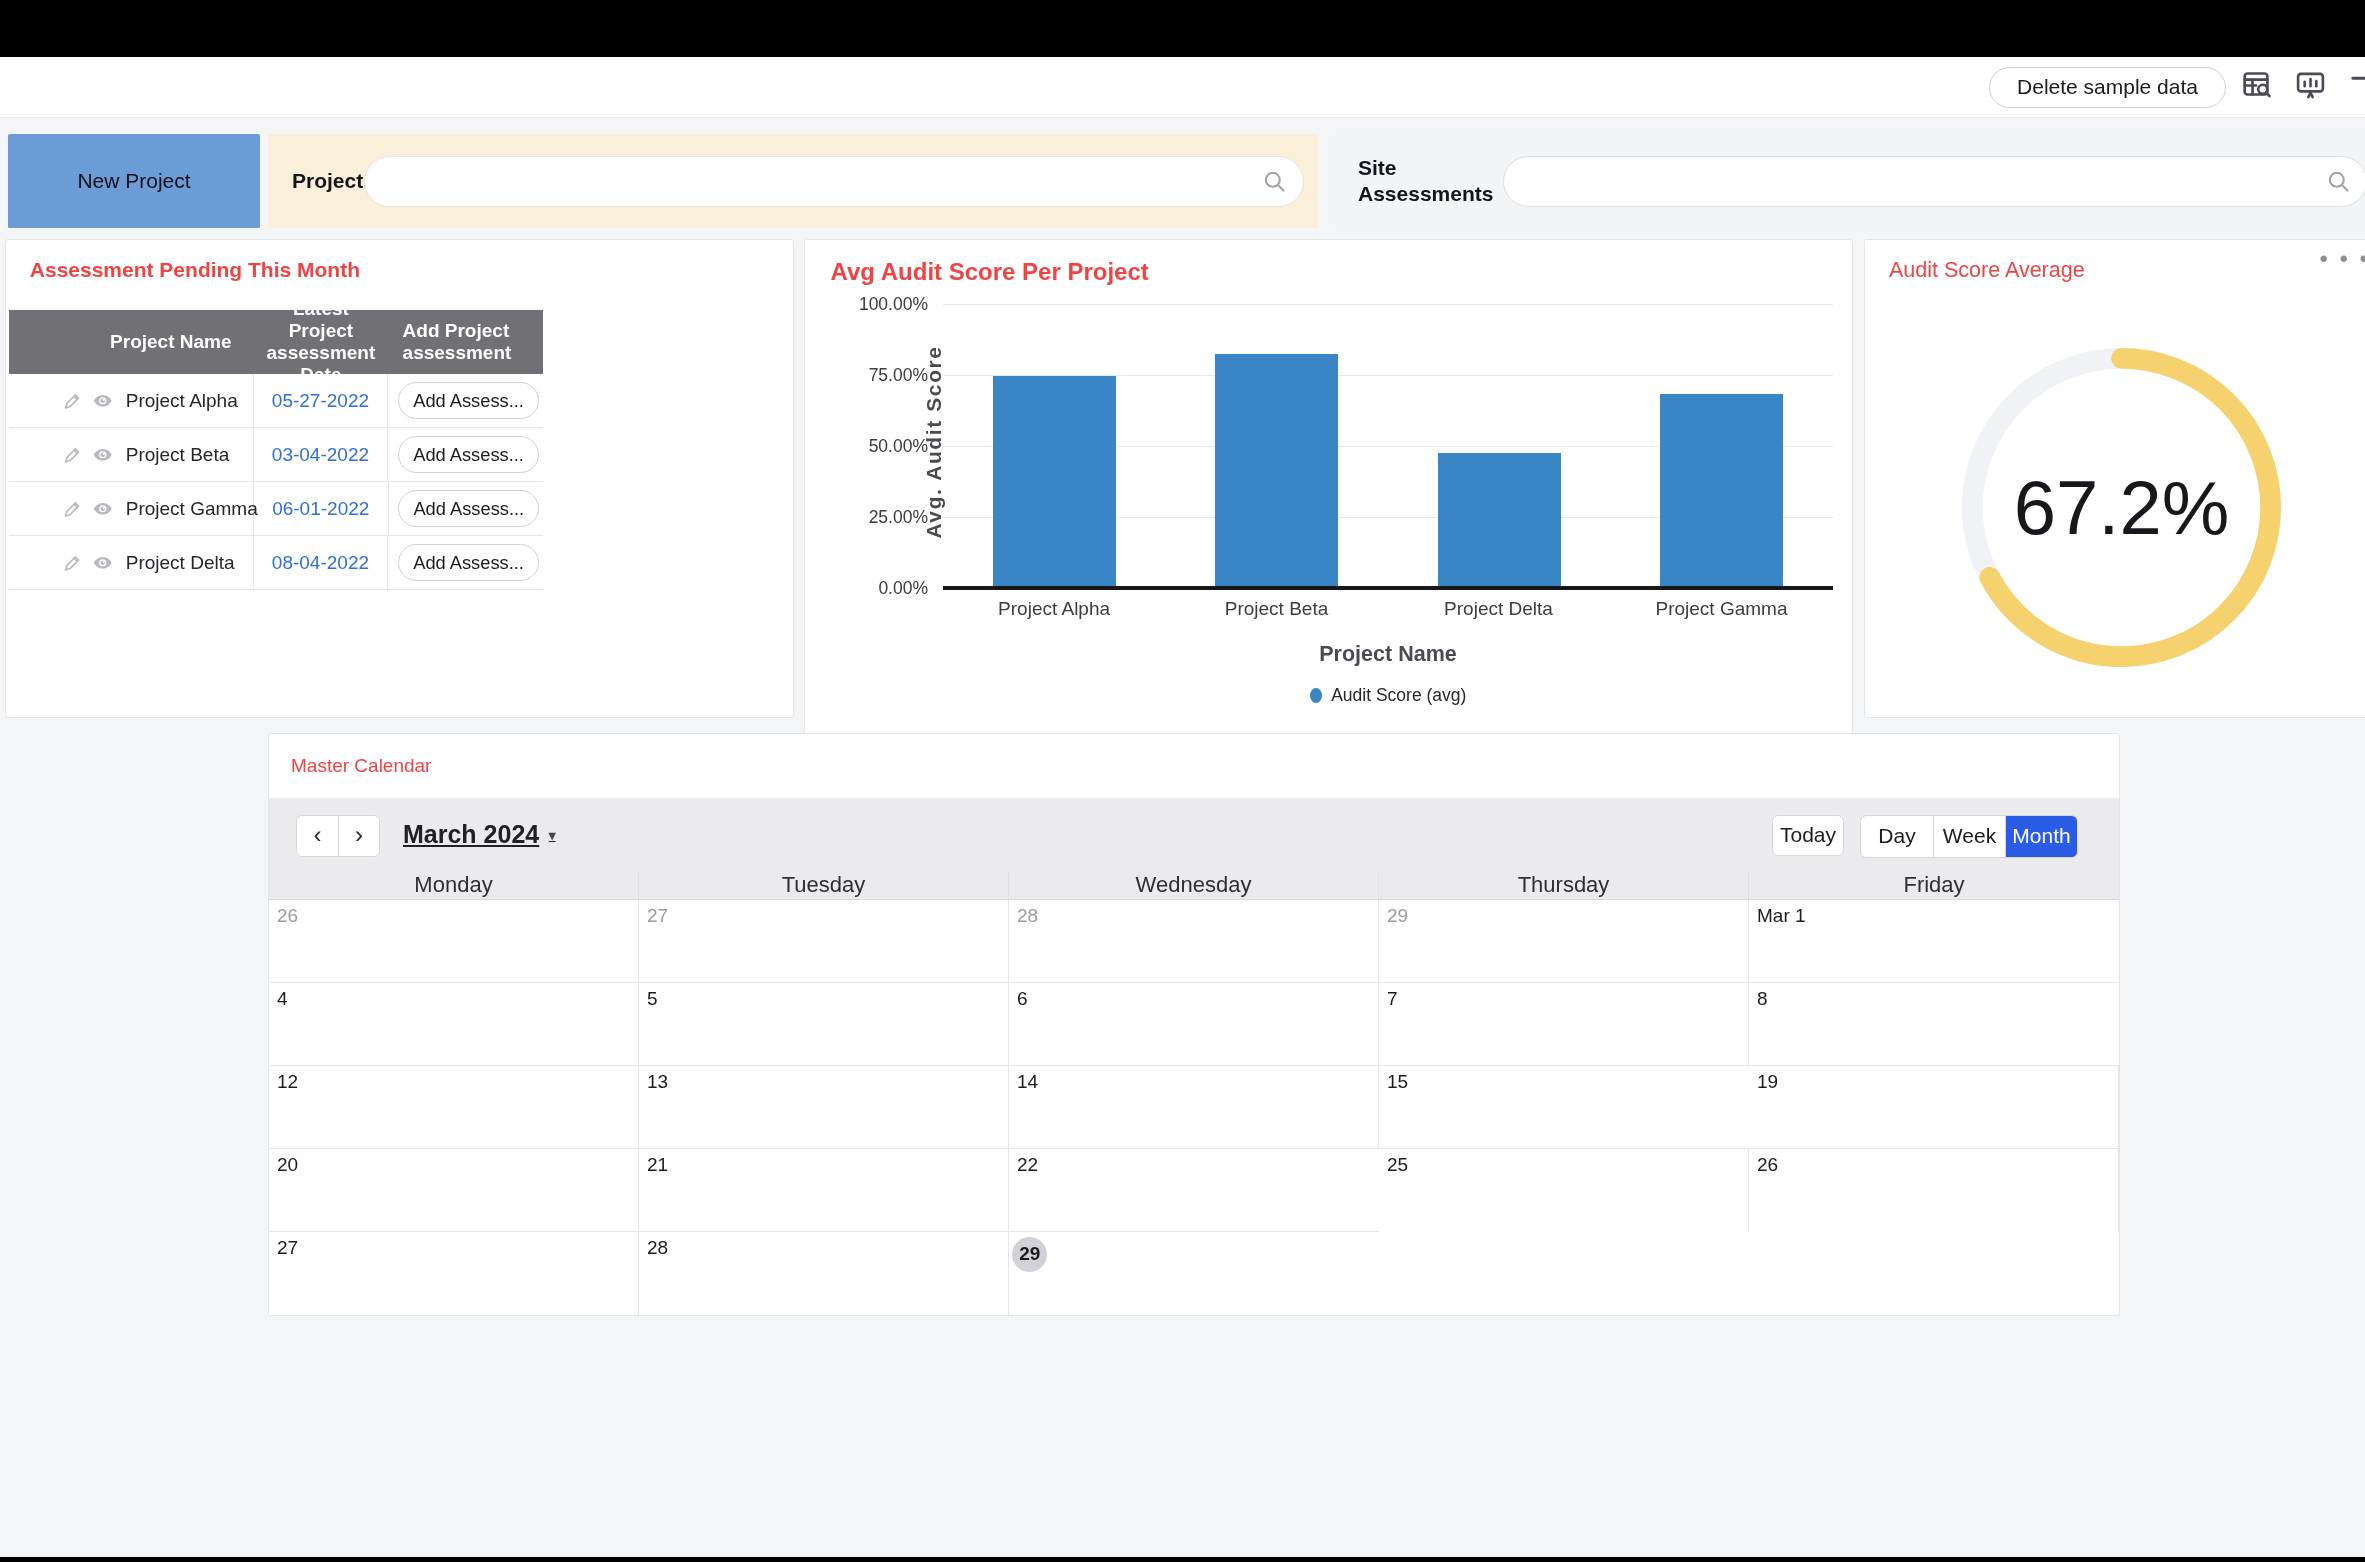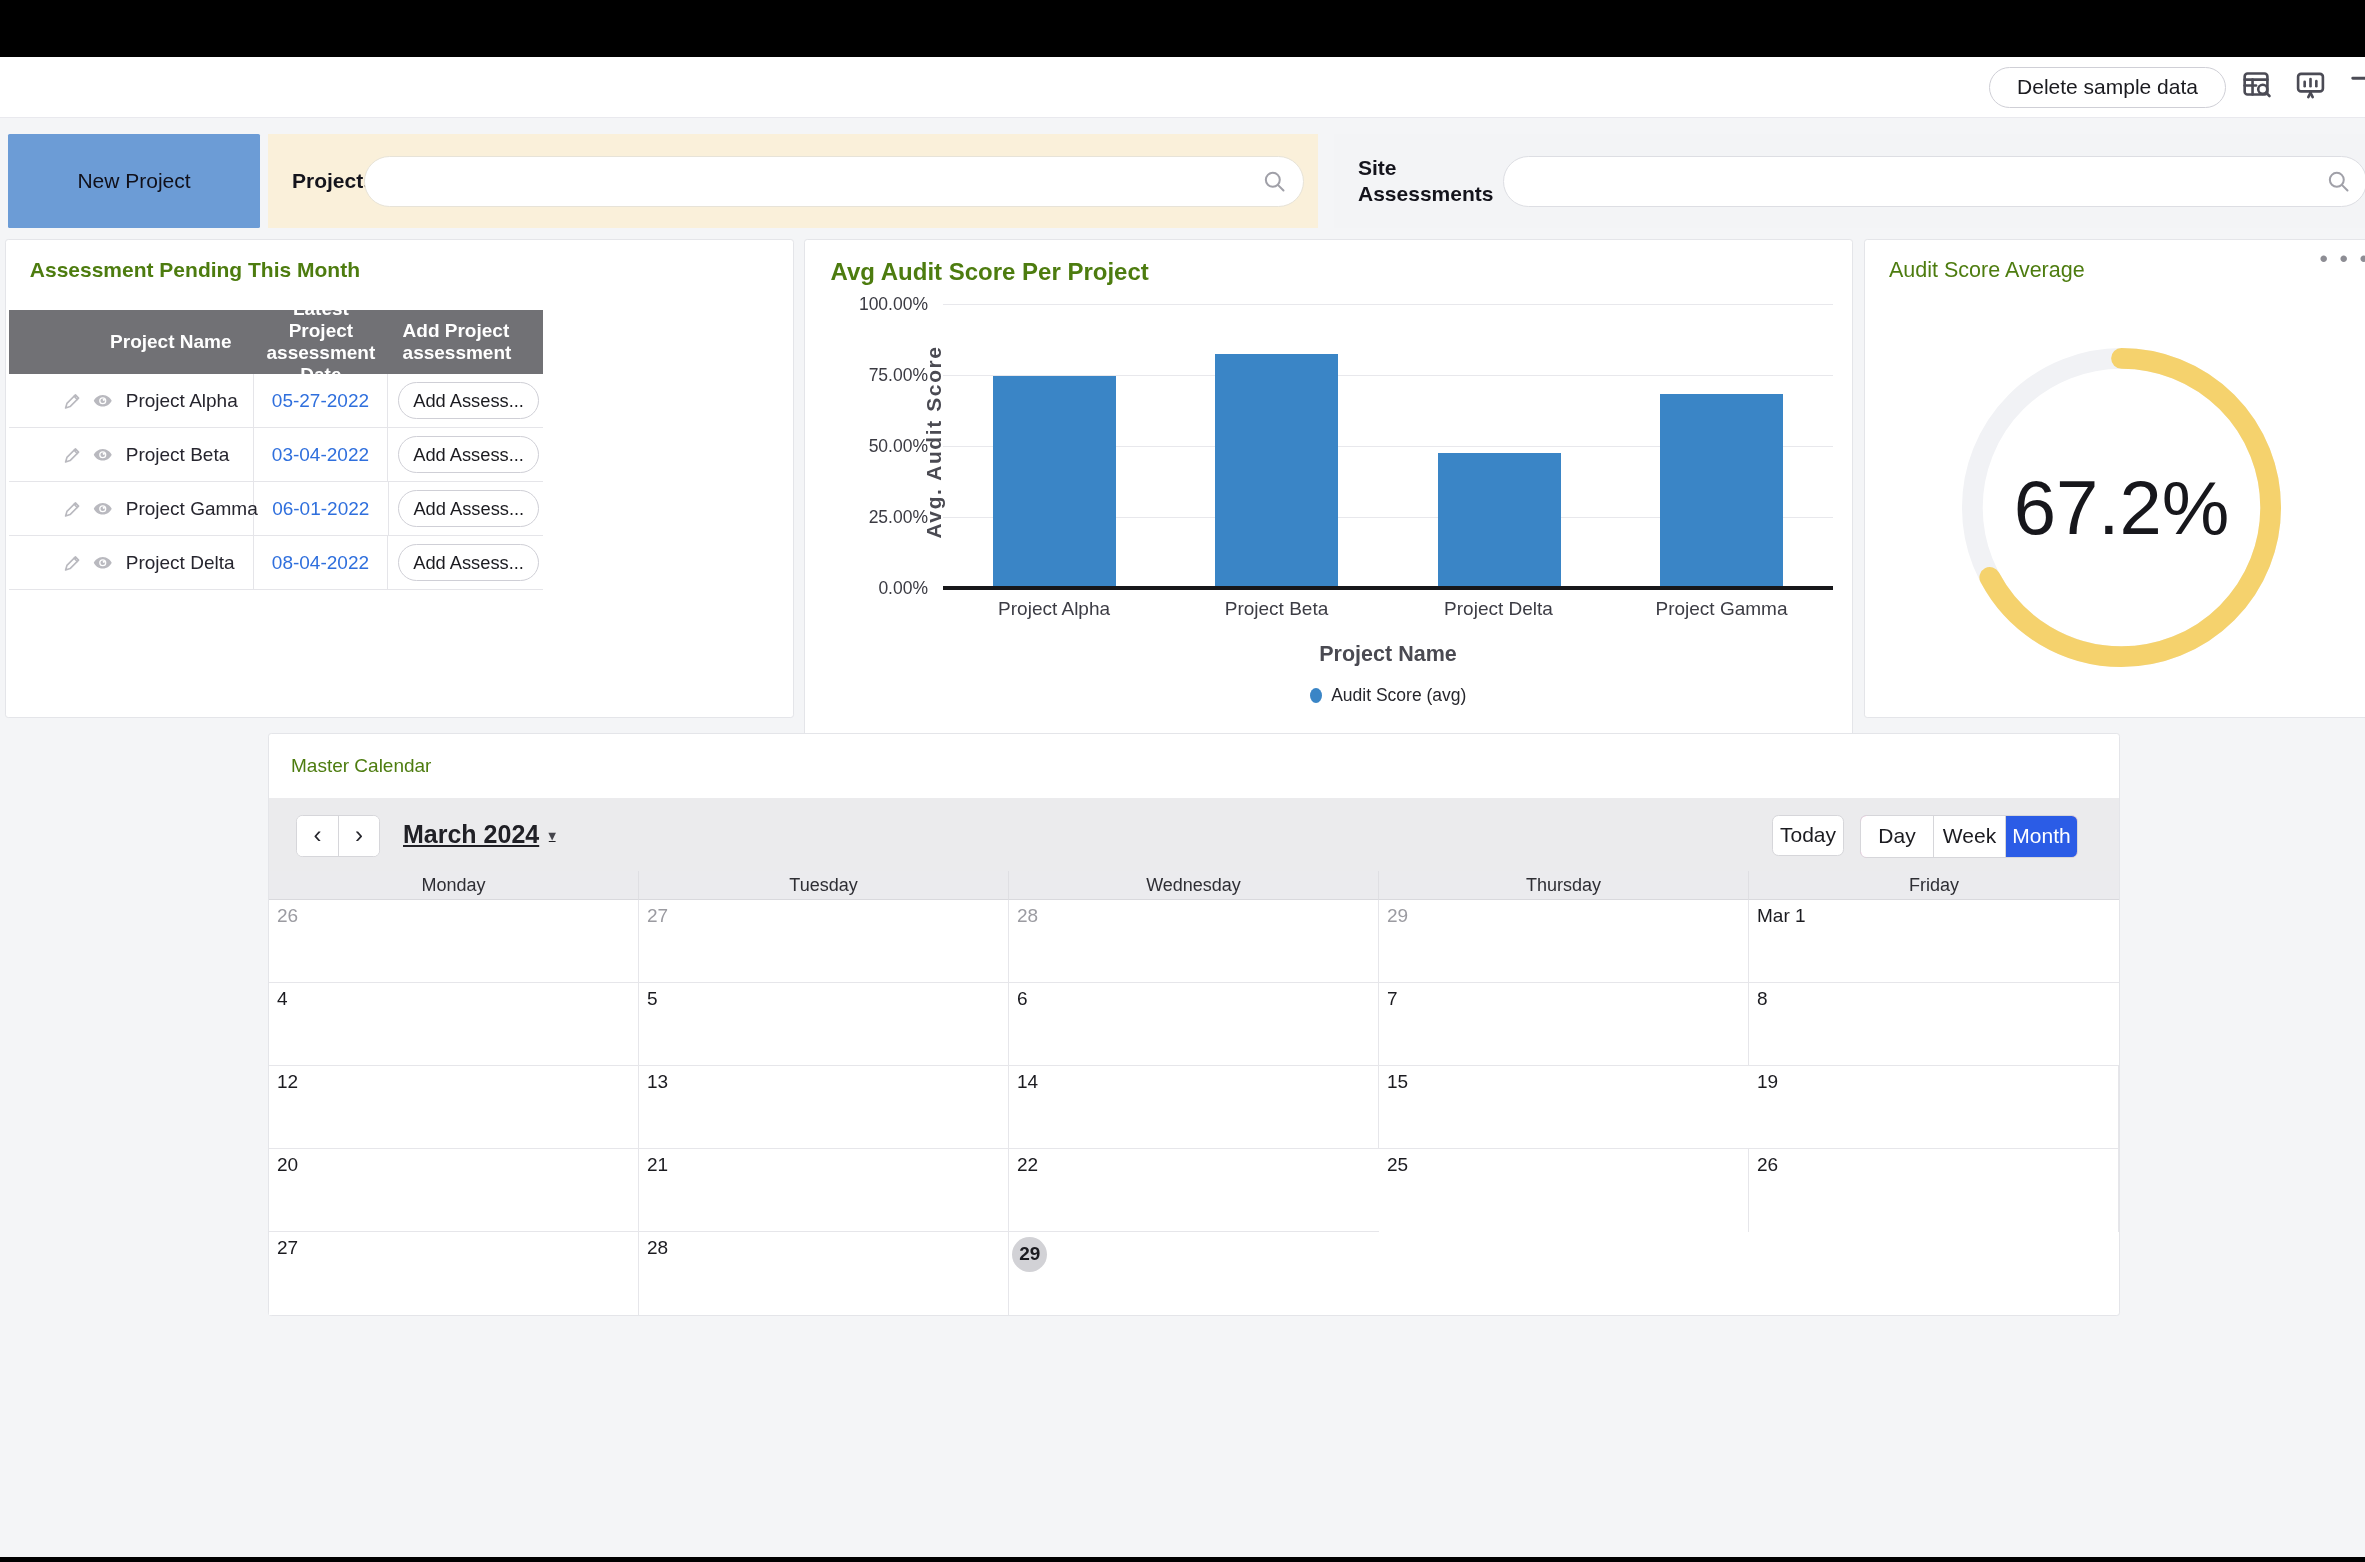--- a/index.html
+++ b/index.html
@@ -27,21 +27,21 @@
   .sb-projects{left:96px;right:14.3px;}
   .sb-site{left:169px;right:12.7px;}
   .mag{position:absolute;right:14.3px;top:11px;width:27px;height:27px;color:#a0a0a8;}
   .mag svg{width:27px;height:27px;}
   
   .card{position:absolute;background:#fff;border:0.8px solid #e4e5e9;border-radius:3.2px;box-sizing:border-box;}
   .card1{left:4.8px;top:239px;width:789px;height:479px;}
   .card2{left:804px;top:239px;width:1049px;height:573px;}
   .card3{left:1864px;top:239px;width:516px;height:479px;}
   .cardcal{left:268px;top:733px;width:1852px;height:583px;}
-  .ctitle{position:absolute;left:24px;top:17.5px;font-size:21px;font-weight:600;color:#4d7c0f;}
+  .ctitle{position:absolute;left:24px;top:17.5px;font-size:21px;font-weight:600;color:#ef4444;}
   .ctitle2{left:25.5px;font-size:24px;font-weight:700;}
   .ctitle3{font-weight:500;font-size:21.5px;}
   .kebab{position:absolute;right:6.4px;top:4.8px;color:#8d8d94;font-size:24px;letter-spacing:4.8px;}
   
   .ptable{position:absolute;left:3.2px;top:70px;width:534px;font-size:19px;}
   .thead{display:flex;background:#717175;color:#fff;font-weight:600;height:64px;}
   .th{display:flex;align-items:center;box-sizing:border-box;line-height:1.15;}
   .th1{width:245px;justify-content:flex-end;text-align:right;padding-right:22px;}
   .th2{width:135px;justify-content:center;text-align:center;padding:0 6.4px;}
   .th3{width:155px;padding-left:14.3px;}
@@ -78,21 +78,21 @@
   .month-label{position:absolute;left:134px;top:0;height:73px;display:flex;align-items:center;font-size:25px;font-weight:600;color:#202026;text-decoration:underline;}
   .caret{font-size:13.5px;color:#45454c;margin-left:9.6px;}
   .today-btn{position:absolute;left:1503px;top:16.7px;width:72px;height:41px;border:0.8px solid #d6d6da;border-radius:6.4px;background:#fff;
              font-family:inherit;font-size:21px;color:#1b1b20;cursor:pointer;}
   .seg{position:absolute;left:1591px;top:16.7px;display:flex;border:0.8px solid #d6d6da;border-radius:6.4px;overflow:hidden;background:#f9a8d4;}
   .segbtn{width:72px;height:41px;border:none;background:#fff;font-family:inherit;font-size:21px;color:#1b1b20;cursor:pointer;}
   .segbtn+.segbtn{border-left:0.8px solid #d6d6da;}
   .segbtn.active{background:#2b5ce6;color:#fff;}
   .cal-grid{position:absolute;left:0;top:137px;width:100%;bottom:0;display:grid;
             grid-template-columns:repeat(5,1fr);grid-template-rows:29px repeat(5,1fr);}
-  .dayhead{background:#ebebee;display:flex;align-items:center;justify-content:center;font-size:18px;color:#2e2e34;
+  .dayhead{background:#ebebee;display:flex;align-items:center;justify-content:center;font-size:22px;color:#2e2e34;
            border-right:0.8px solid #dfdfe3;border-bottom:0.8px solid #d9d9dd;box-sizing:border-box;}
   .dayhead:nth-child(5n){border-right:none;}
   .cell{background:#fff;border-right:0.8px solid #e6e6ea;border-bottom:0.8px solid #e6e6ea;box-sizing:border-box;padding:4.8px 0 0 8px;font-size:19px;}
   .cell.lastcol{border-right:none;}
   .cell.lastrow{border-bottom:none;}
   .cell .num{color:#1b1b20;}
   .cell.muted .num{color:#9b9ba1;}
   .todaycircle{display:inline-flex;width:35px;height:35px;border-radius:50%;background:#d2d2d6;align-items:center;justify-content:center;font-weight:700;margin-left:-4.8px;}
 </style>
 </head>

